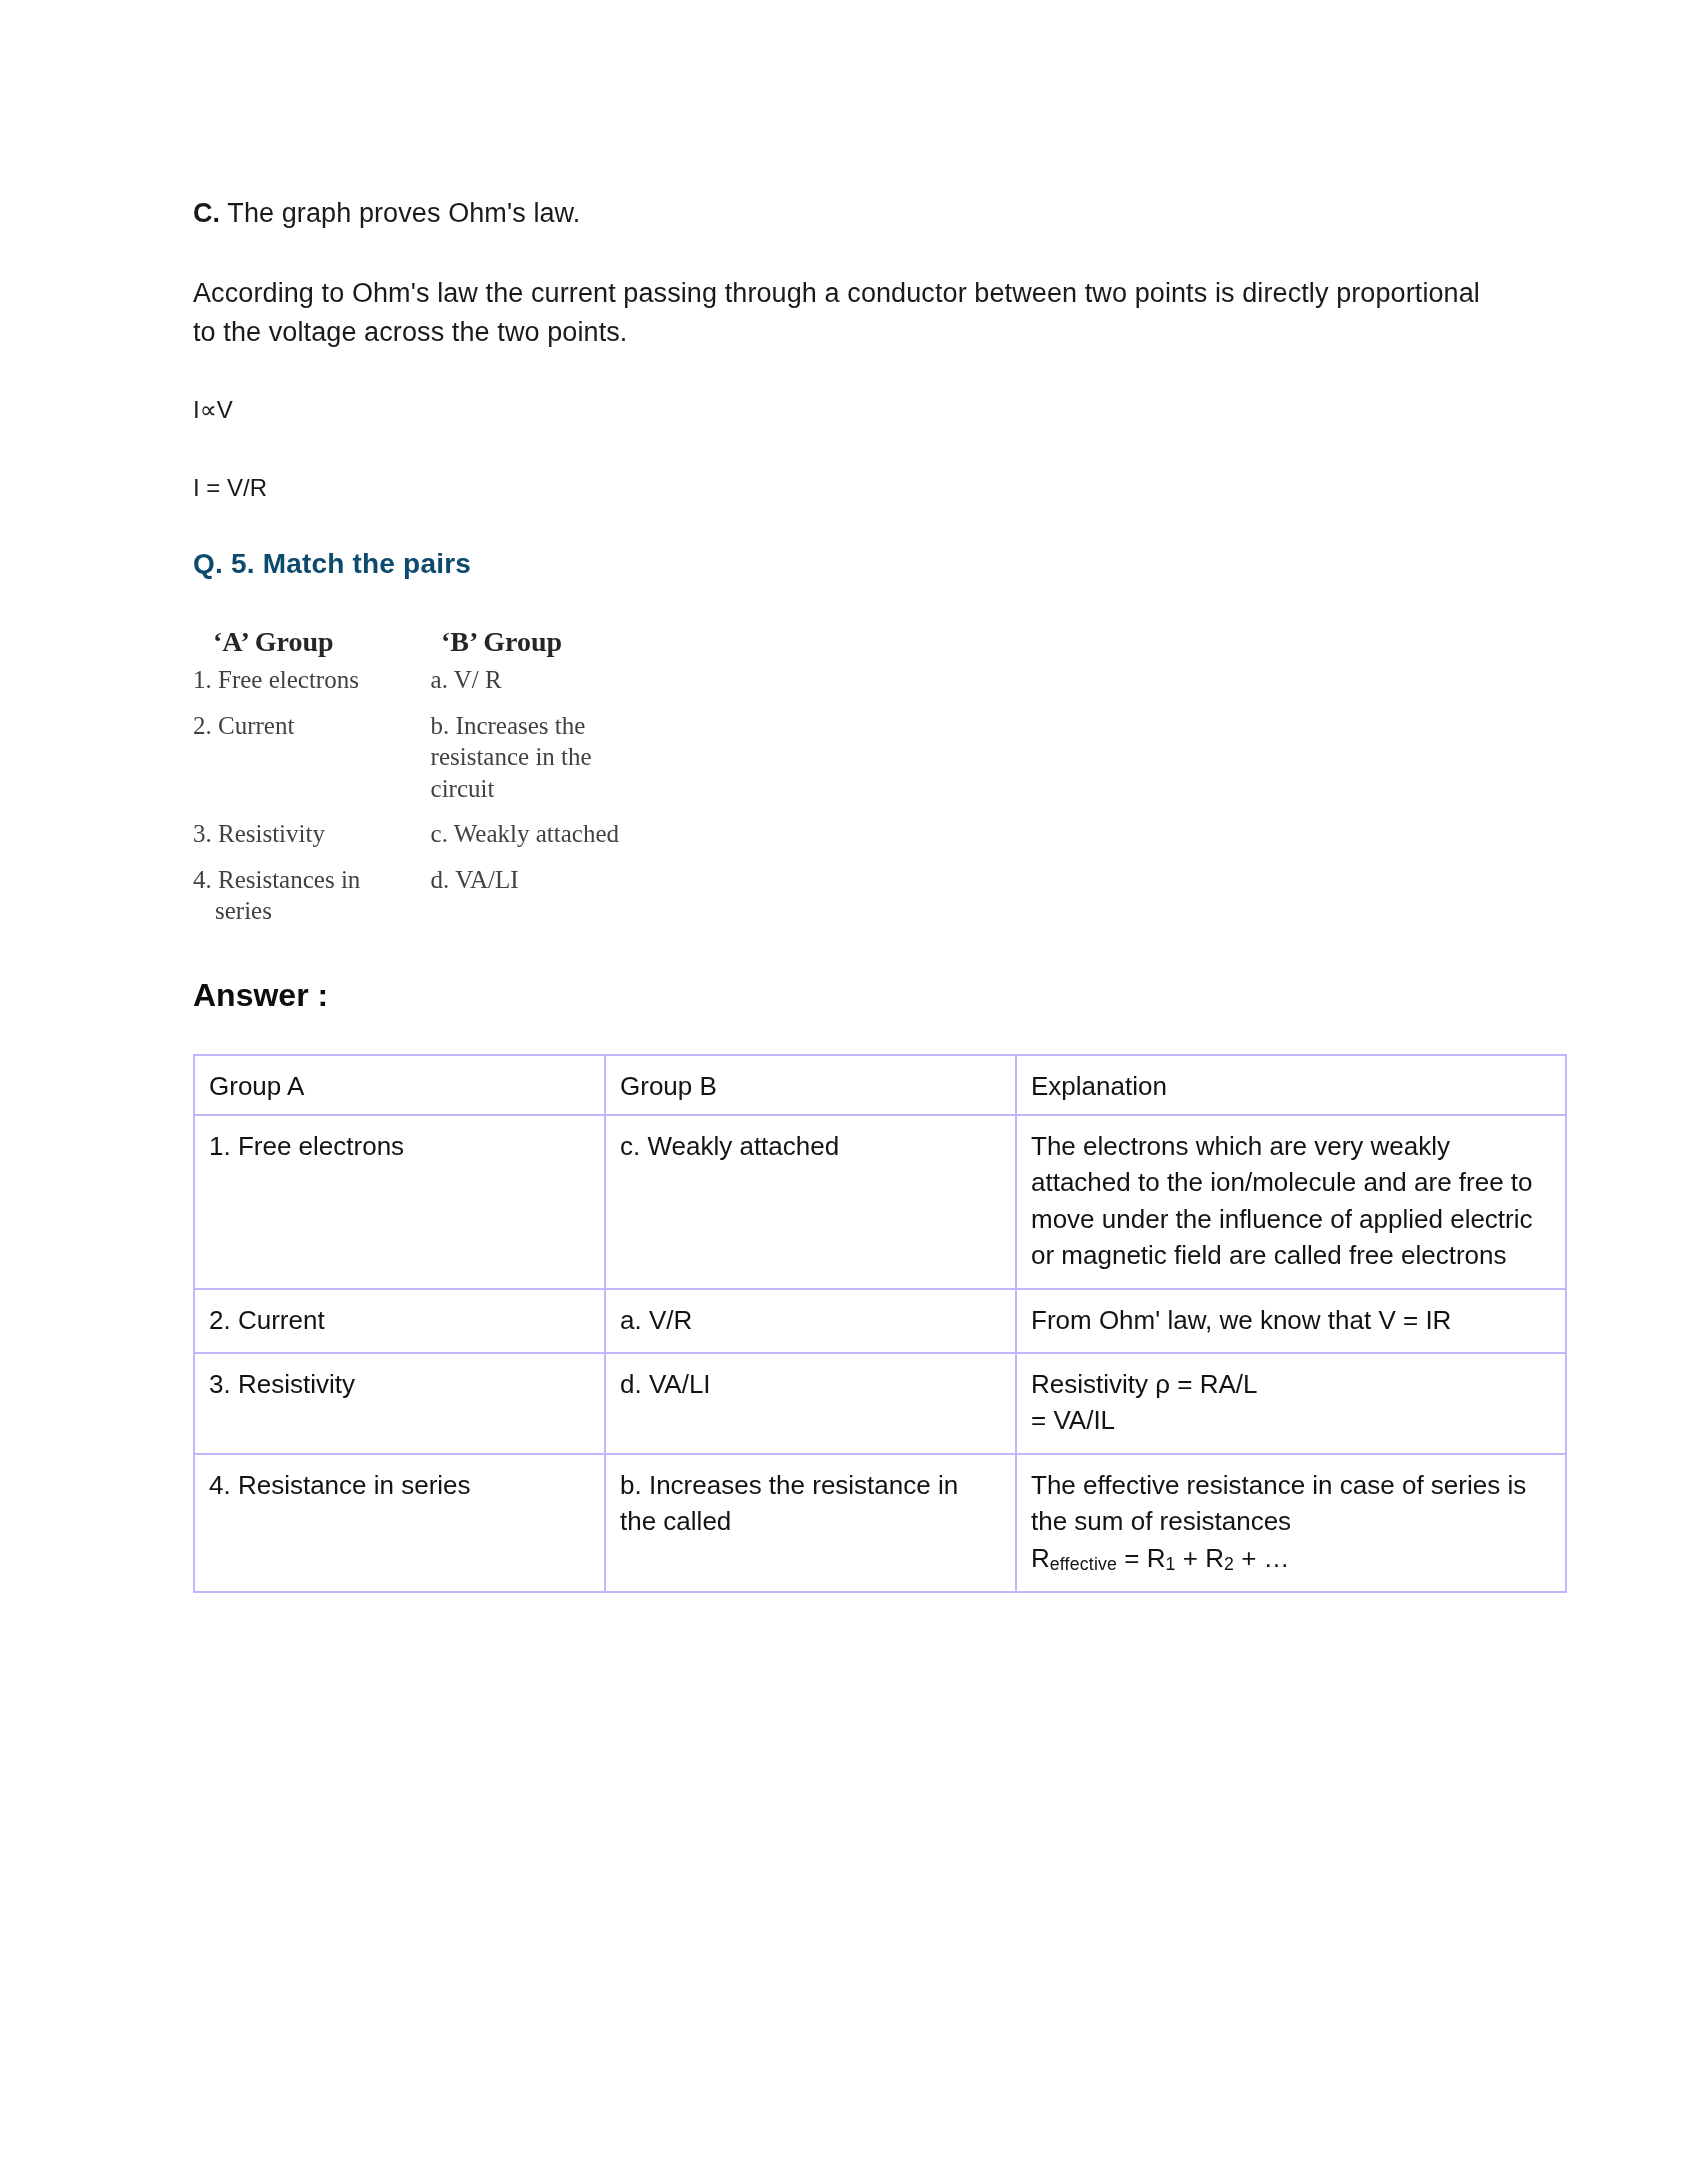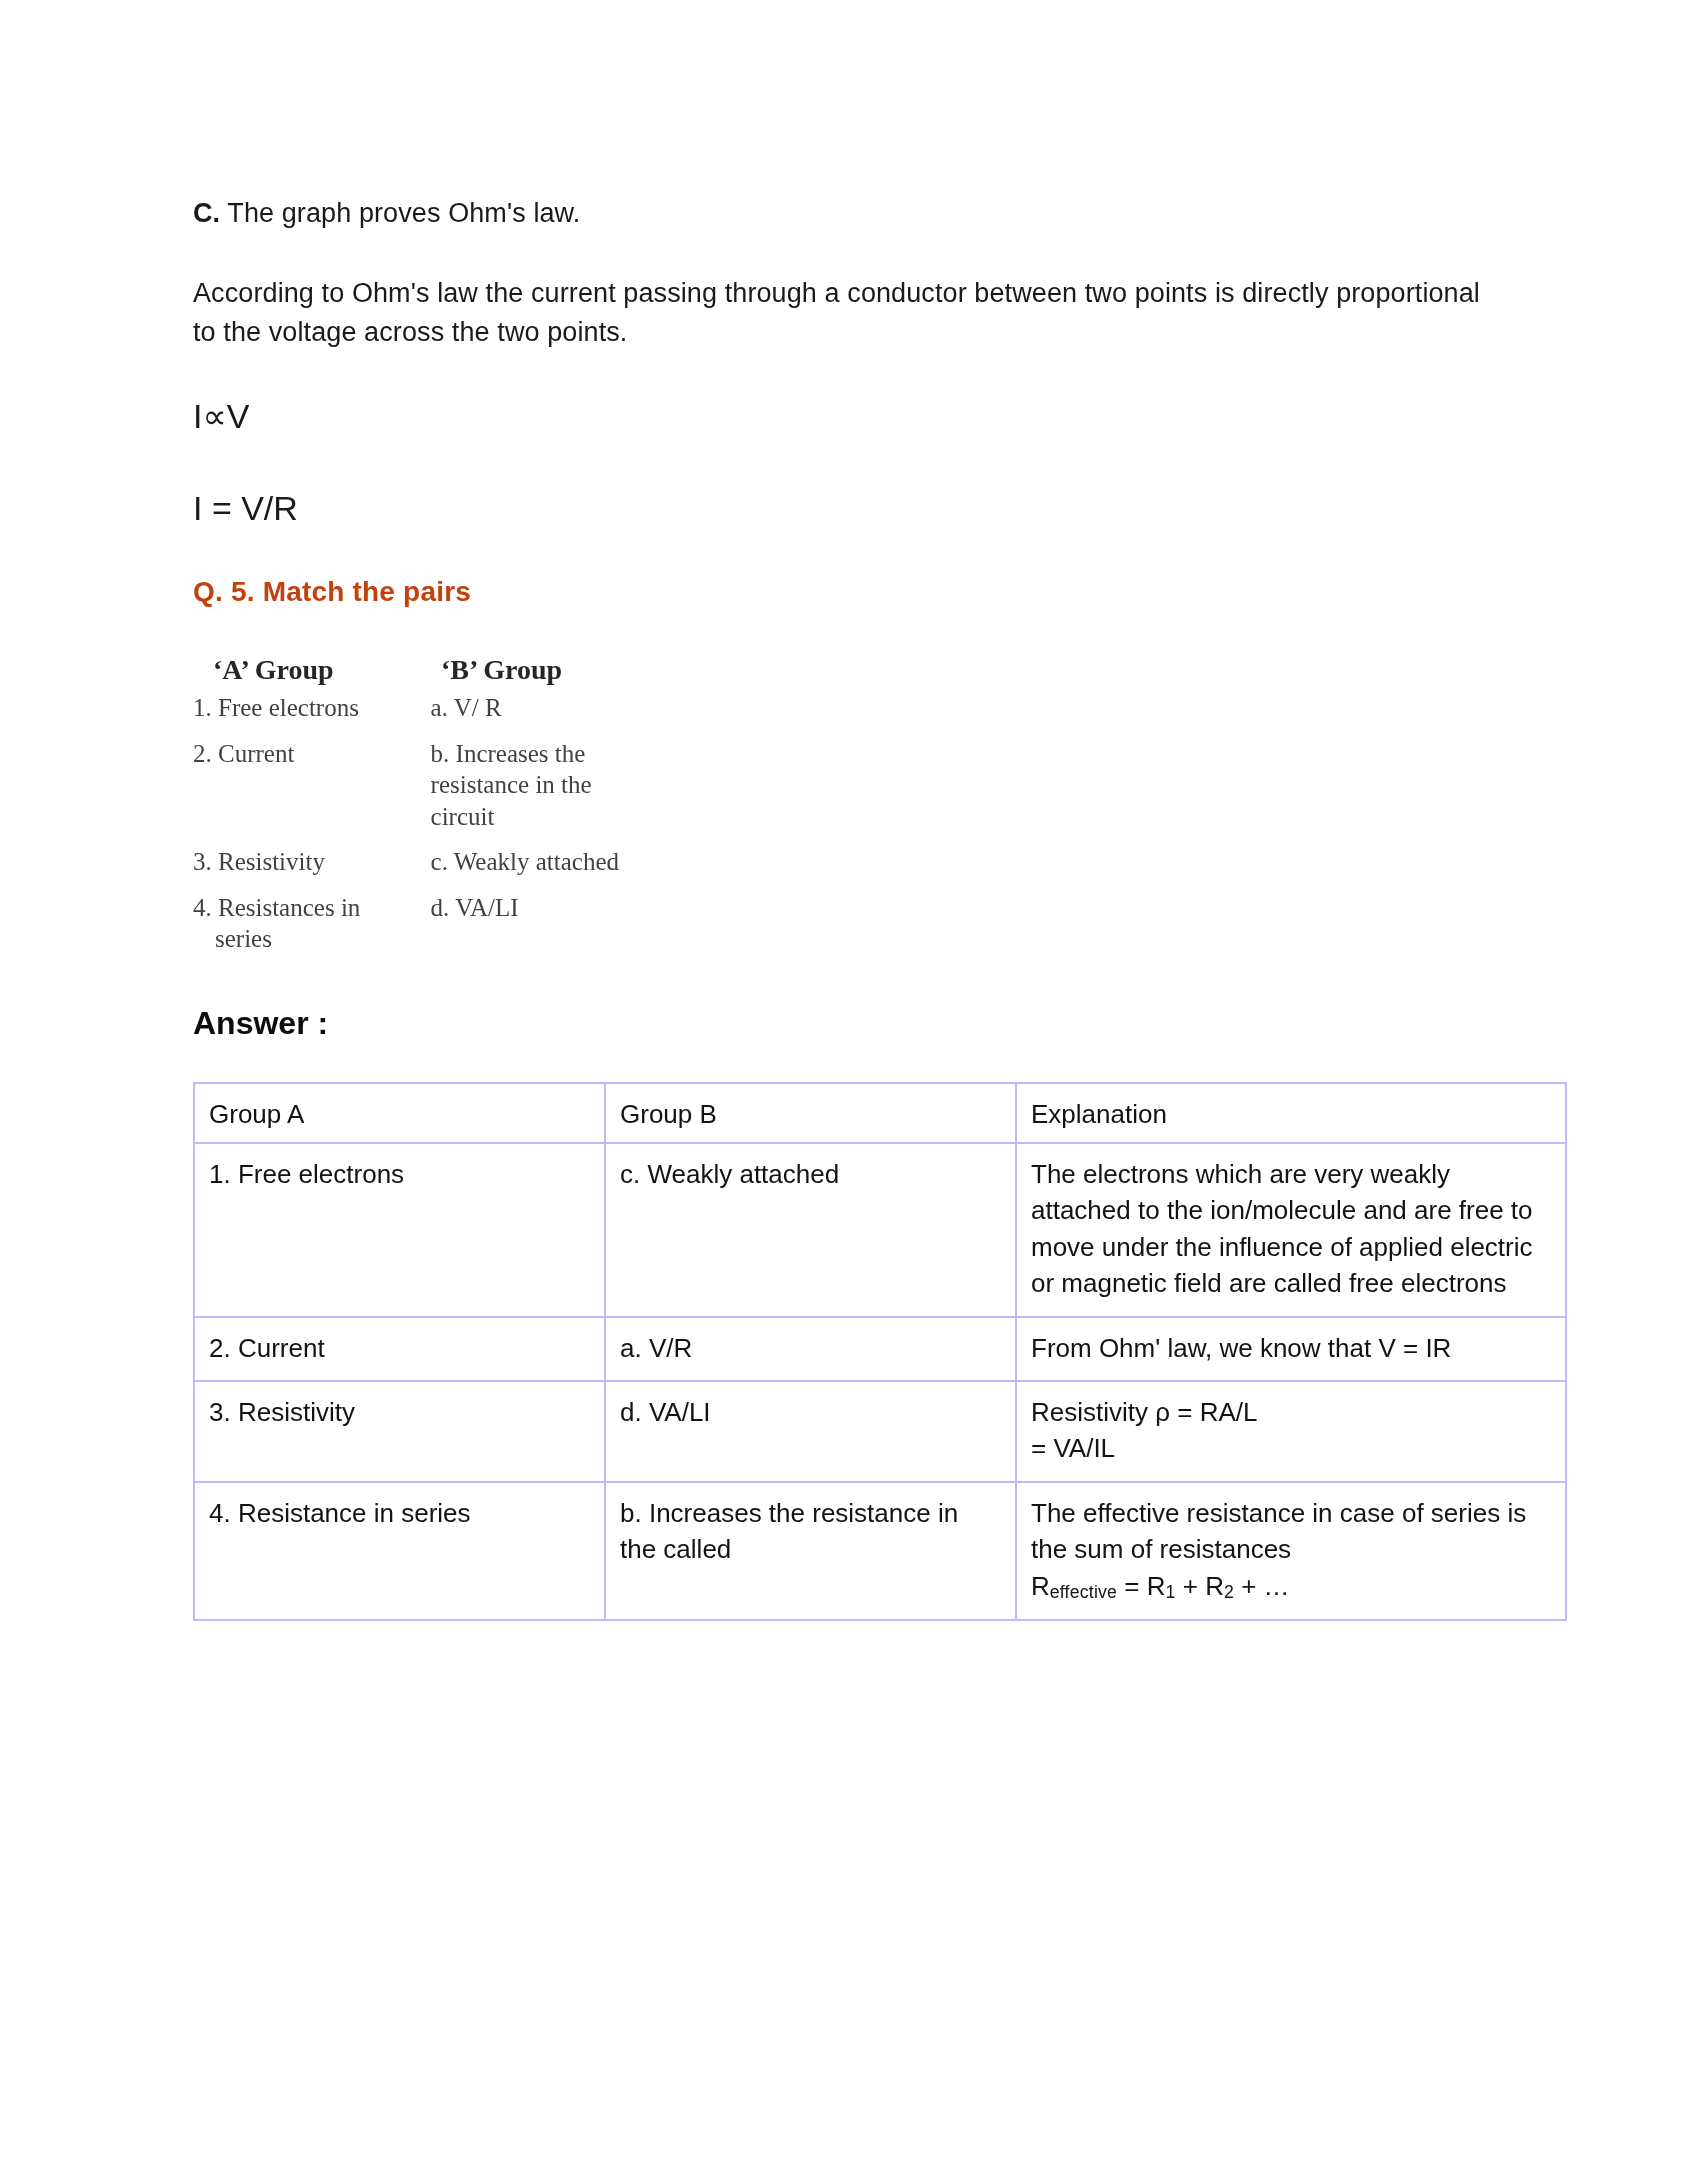--- a/index.html
+++ b/index.html
@@ -33,31 +33,31 @@
   .para {
     font-size: 27px;
     line-height: 1.42;
     color: #1a1a1a;
     margin: 0 0 42px 0;
     letter-spacing: 0.1px;
   }
   .bold-lead { font-weight: bold; }
 
   .formula {
-    font-size: 34px;
+    font-size: 24px;
     line-height: 1.4;
     margin: 0 0 44px 0;
     color: #1a1a1a;
   }
 
   h2.qhead {
     font-size: 28px;
     font-weight: bold;
     margin: 0 0 46px 0;
-    color: #c2410c;
+    color: #0c4a6e;
     letter-spacing: 0.2px;
   }
 
   h3.answer-head {
     font-size: 32px;
     font-weight: bold;
     margin: 13px 0 40px 0;
     color: #0d0d0d;
   }
 

